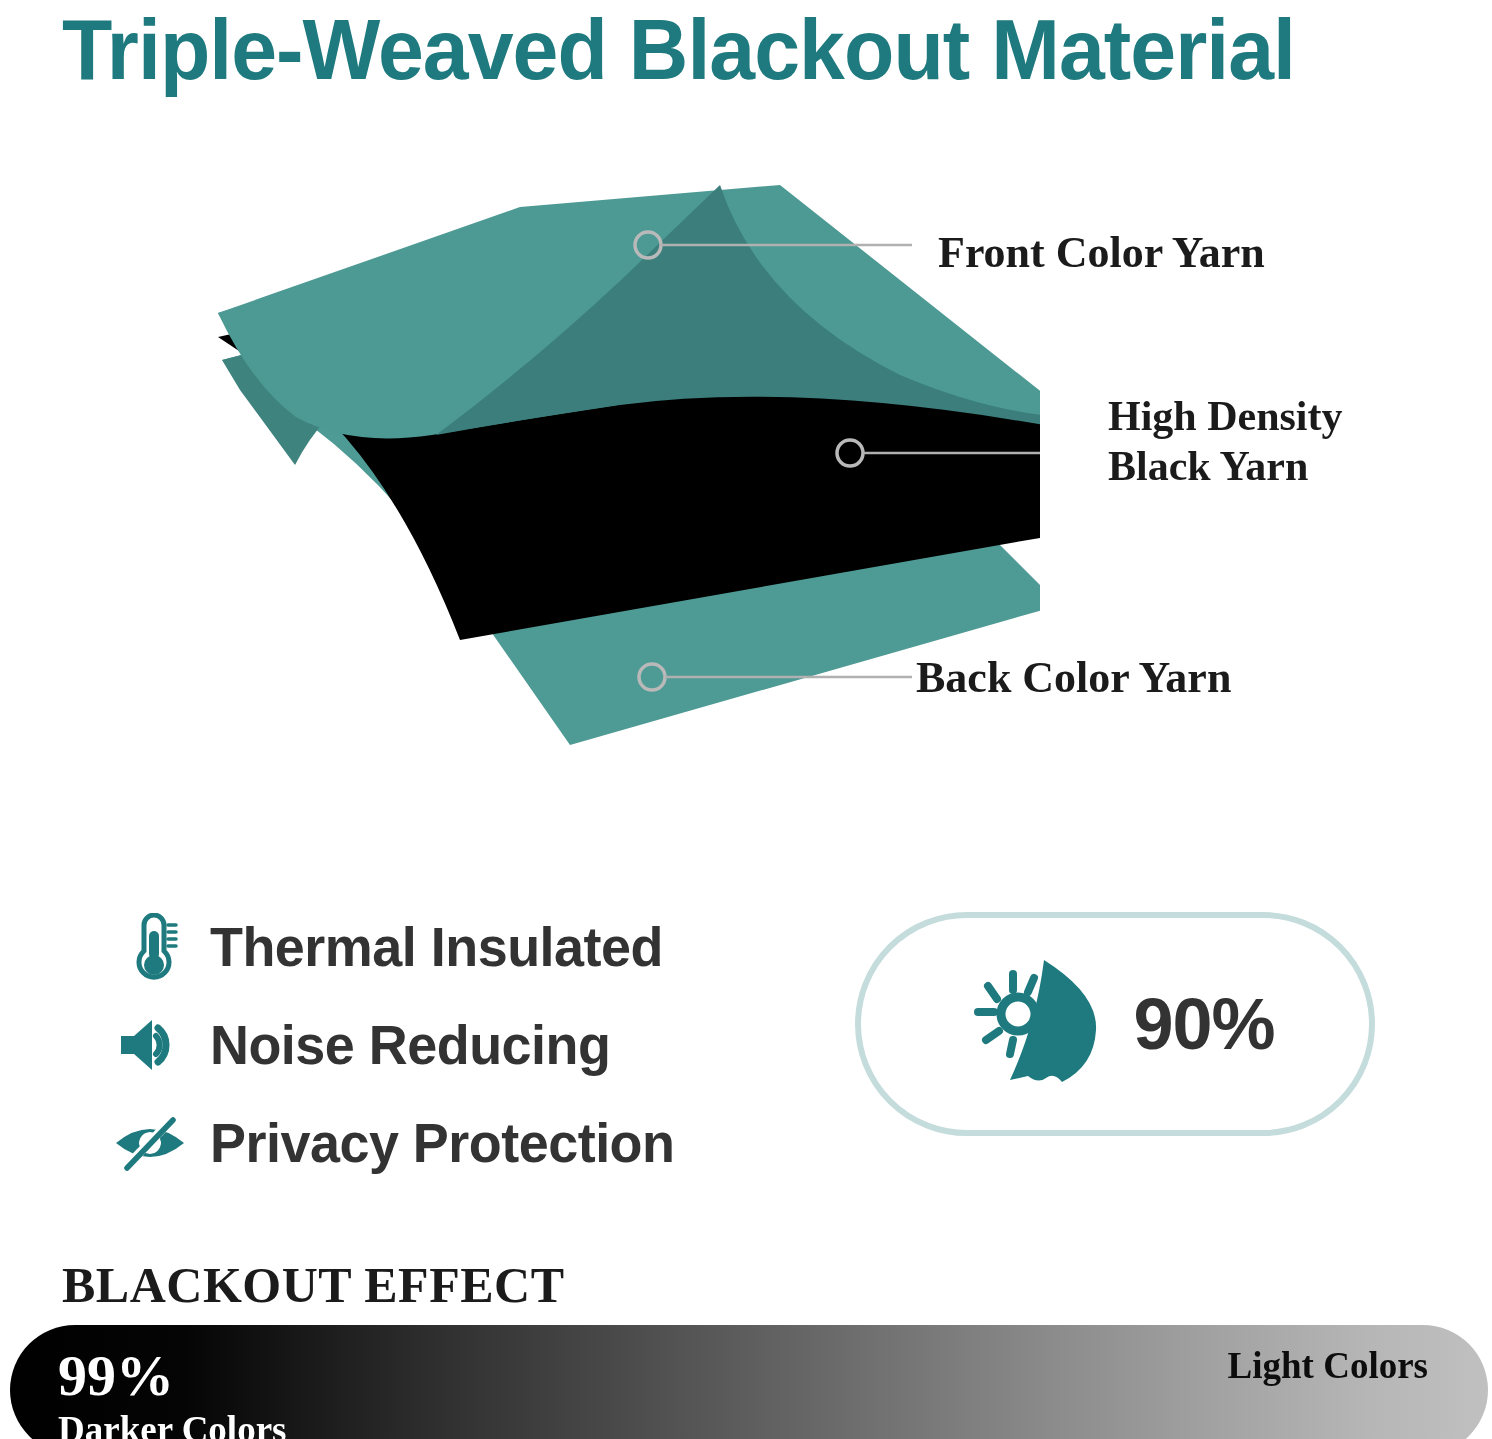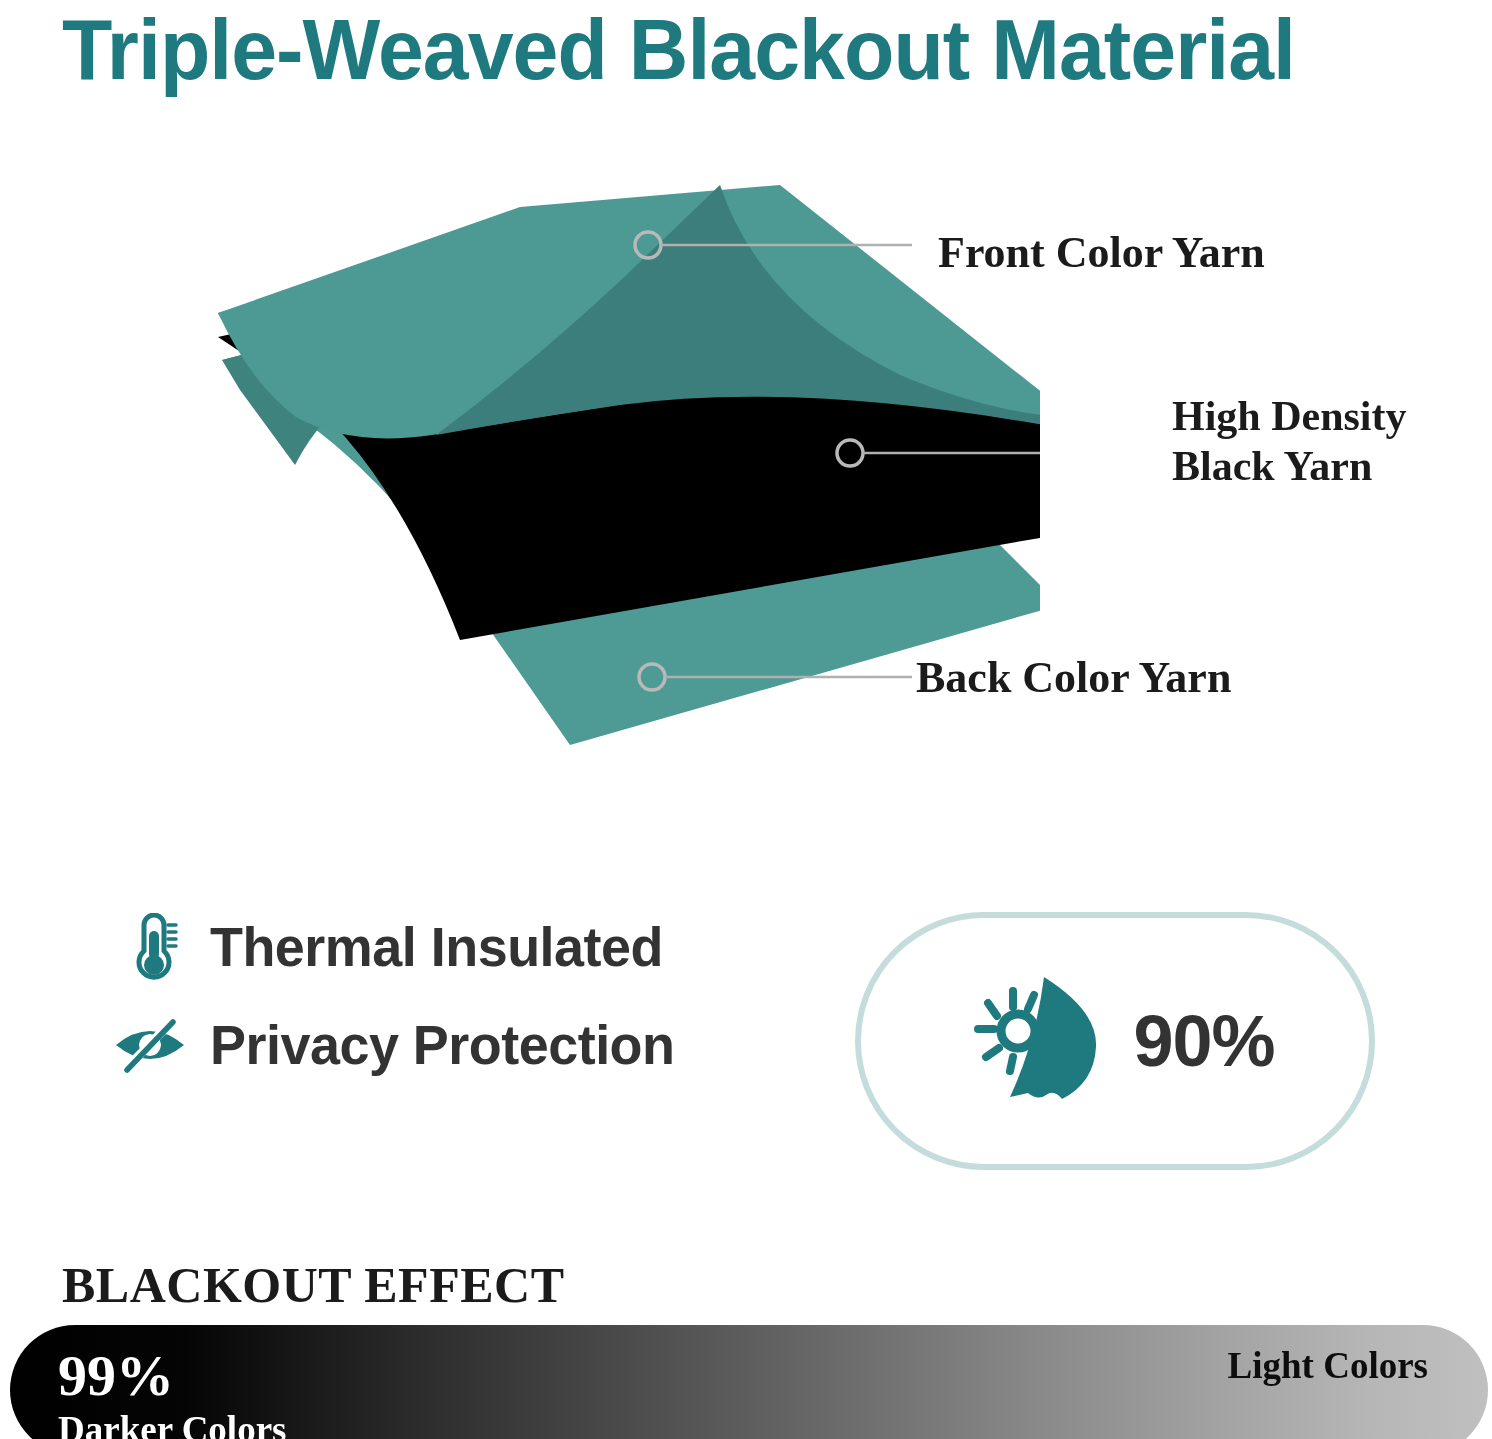--- a/index.html
+++ b/index.html
@@ -45,21 +45,21 @@
   
   .callout {
     position: absolute;
     font-family: "Liberation Serif", serif;
     font-weight: bold;
     color: #1b1b1b;
     white-space: nowrap;
     line-height: 1.18;
   }
   .callout-front { left: 918px; top: 227px; font-size: 44px; margin-left: 20px; }
-  .callout-mid   { left: 1172px; top: 392px; font-size: 42px; white-space: normal; width: 300px; }
+  .callout-mid   { left: 1108px; top: 392px; font-size: 42px; white-space: normal; width: 300px; }
   .callout-back  { left: 916px; top: 652px; font-size: 44px; }
 
   
   .features {
     position: absolute;
     left: 112px;
     top: 898px;
     width: 660px;
     text-align: right;
   }
@@ -89,21 +89,21 @@
     transform: scaleX(0.98);
     transform-origin: left center;
   }
 
   
   .badge {
     position: absolute;
     left: 855px;
     top: 912px;
     width: 520px;
-    height: 258px;
+    height: 224px;
     border: 6px solid #c5dcdc;
     border-radius: 130px;
     box-sizing: border-box;
     display: flex;
     align-items: center;
     justify-content: center;
   }
   .badge-icon {
     width: 170px;
     min-width: 170px;
@@ -223,20 +223,30 @@
           <line x1="46" y1="12" x2="54" y2="12"></line>
           <line x1="46" y1="19" x2="54" y2="19"></line>
           <line x1="46" y1="26" x2="54" y2="26"></line>
           <line x1="46" y1="33" x2="54" y2="33"></line>
         </g>
       </svg>
     </span>
     <span class="feature-label">Thermal Insulated</span>
   </div>
 
+  <div class="feature-row">
+    <span class="feature-icon">
+      <svg width="66" height="58" viewBox="0 0 66 58" xmlns="http://www.w3.org/2000/svg">
+        <path d="M4 20 h13 L35 4 v50 L17 38 H4 Z" fill="#1e7a7e"></path>
+        <path d="M41 12 a22 22 0 0 1 0 34" fill="none" stroke="#1e7a7e" stroke-width="7" stroke-linecap="round"></path>
+        <path d="M39 20 a13 13 0 0 1 0 18" fill="none" stroke="#1e7a7e" stroke-width="6" stroke-linecap="round"></path>
+      </svg>
+    </span>
+    <span class="feature-label">Noise Reducing</span>
+  </div>
 
   <div class="feature-row">
     <span class="feature-icon">
       <svg width="76" height="56" viewBox="0 0 76 56" xmlns="http://www.w3.org/2000/svg">
         <defs>
           <mask id="eyeSlashMask">
             <rect x="0" y="0" width="76" height="56" fill="#ffffff"></rect>
             <line x1="60" y1="4" x2="14" y2="52" stroke="#000000" stroke-width="9" stroke-linecap="round"></line>
             <circle cx="38" cy="28" r="11" fill="#000000"></circle>
           </mask>

